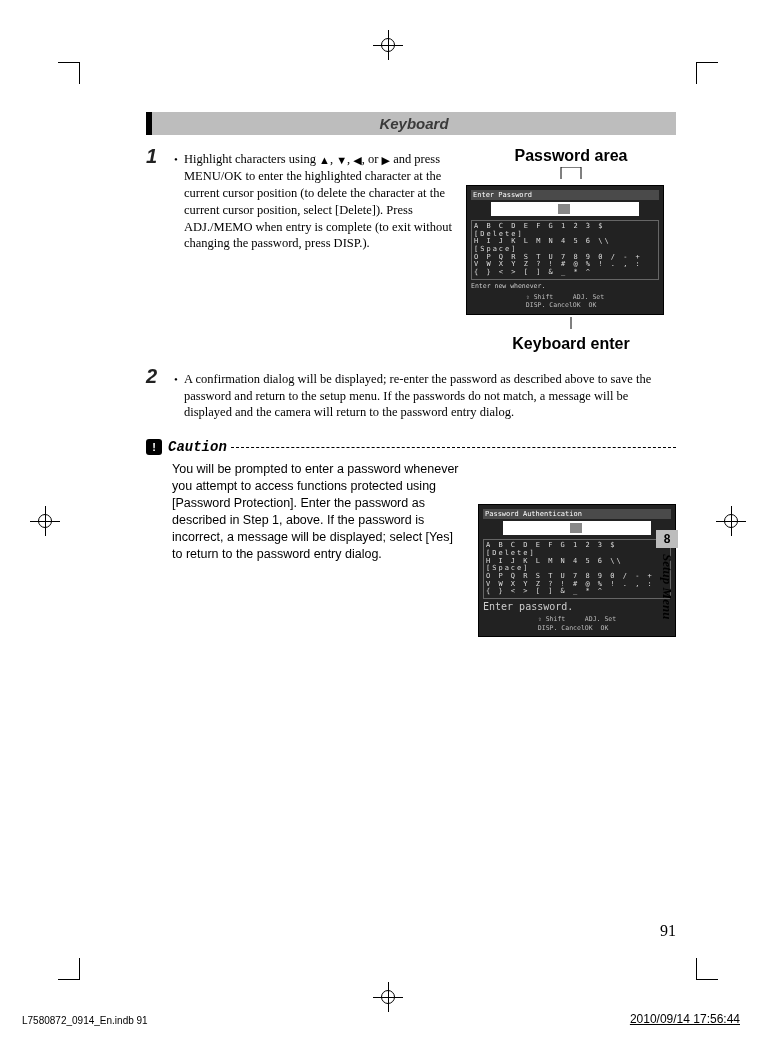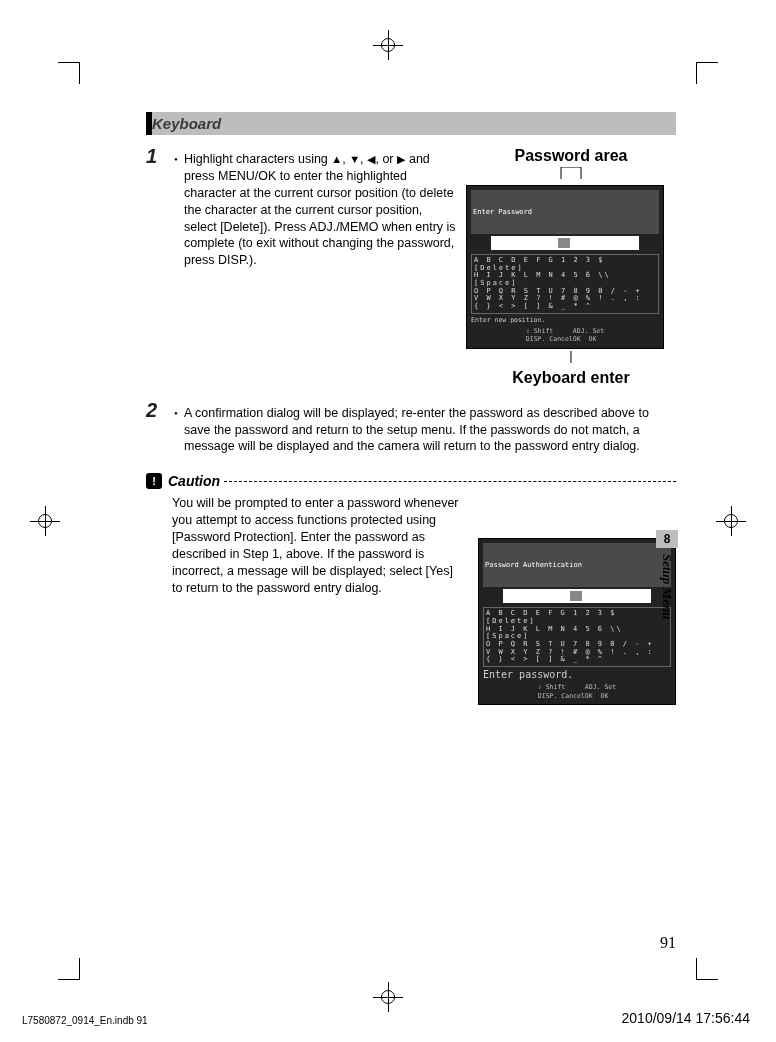--- a/index.html
+++ b/index.html
@@ -46,20 +46,21 @@
     border-left: 6px solid #000;
     padding: 3px 0;
     font-style: italic;
     font-weight: bold;
     font-size: 15px;
     font-family: Arial, sans-serif;
     color:#3a3a3a;
     margin-bottom: 10px;
     margin-top: 26px;
     margin-left: 46px;
+    text-align: center;
   }
 
   .step { display:flex; margin-top:10px; margin-left:46px; }
   .step-num {
     font-family: Arial, sans-serif;
     font-style: italic;
     font-weight: bold;
     font-size: 20px;
     width: 28px;
     color:#222;
@@ -67,21 +68,21 @@
   .step-body { flex:1; }
   .step-title {
     font-family: Arial, sans-serif;
     font-weight: bold;
     font-size: 14px;
     line-height: 1.35;
   }
   .bullet-row { display:flex; margin-top:6px; }
   .bullet-dot { width:10px; font-size:11px; padding-top:2px; }
   .bullet-text {
-    font-family: Liberation Sans, sans-serif;
+    font-family: Liberation Serif, serif;
     font-size: 12.5px;
     line-height: 1.35;
     flex:1;
   }
 
   .step1-wrap { display:flex; gap:10px; }
   .step1-left { flex:1; }
   .figure-col { width: 210px; text-align:center; }
   .fig-label {
     font-family: Arial, sans-serif;
@@ -93,21 +94,21 @@
   .kb-screen {
     width: 198px;
     background:#222;
     border:1px solid #000;
     padding:4px;
     font-family: monospace;
     color:#ccc;
     font-size:7px;
     text-align:left;
   }
-  .kb-title { color:#fff; background:#4a4a4a; padding:18px 2px; font-size:7px; margin-bottom:2px; }
+  .kb-title { color:#fff; background:#4a4a4a; padding:1px 2px; font-size:7px; margin-bottom:2px; }
   .kb-pwbox { background:#fff; height:14px; margin:2px 20px 4px 20px; position:relative; }
   .kb-pwbox::after { content:""; position:absolute; left:45%; width:12px; top:2px; bottom:2px; background:#888; }
   .kb-grid {
     border:1px solid #666;
     padding:2px;
     line-height:1.1;
     letter-spacing:2px;
     color:#ddd;
     font-size:7px;
   }
@@ -120,21 +121,21 @@
     margin-top:18px;
     margin-left:46px;
   }
   .caution-icon {
     width:16px; height:16px; background:#000; border-radius:3px;
     color:#fff; font-size:11px; font-weight:bold; font-family:Arial,sans-serif;
     display:flex; align-items:center; justify-content:center;
     margin-right:6px;
   }
   .caution-label {
-    font-family: Liberation Sans, sans-serif;
+    font-family: Liberation Mono, monospace;
     font-style: italic;
     font-weight: bold;
     font-size: 14px;
     margin-right:4px;
   }
   .caution-dashes {
     flex:1;
     border-bottom:1px dashed #000;
     height:1px;
     align-self:center;
@@ -168,36 +169,37 @@
     font-family: "Times New Roman", serif;
     font-style: italic;
     font-weight: bold;
     font-size: 13px;
     margin-top:6px;
     margin-left:3px;
   }
 
   .page-number {
     position:absolute;
-    right:0; bottom:4px;
+    right:0; bottom:16px;
     font-family:"Times New Roman", serif;
     font-size:16px;
   }
 
   .footer-left {
     position:absolute;
     left:22px; bottom:16px;
     font-family: Arial, sans-serif;
     font-size:10px;
   }
   .footer-right {
     position:absolute;
-    right:26px; bottom:16px;
-    font-family: Arial, sans-serif;
-    font-size:14px;
+    right:36px; bottom:16px;
+    font-family: Arial, sans-serif;
+    font-size:12px;
+    text-decoration:underline;
   }
 
   .tri { display:inline-block; font-size:11px; line-height:1; vertical-align:middle; }
 </style>
 </head>
 <body>
 
 <div class="crop-mark crop-tl">
     <div class="h"></div>
     <div class="v"></div>
@@ -256,21 +258,21 @@
       <div class="kb-screen">
         <div class="kb-title">Enter Password</div>
         <div class="kb-pwbox"></div>
         <div class="kb-grid">
           <div>A B C D E F G  1 2 3 $ [Delete]</div>
           <div>H I J K L M N  4 5 6 \\ [Space]</div>
           <div>O P Q R S T U  7 8 9 0 / - +</div>
           <div>V W X Y Z ? !  # @ % ! . , :</div>
           <div>{ } &lt; &gt; [ ] &amp;          _ * ^</div>
         </div>
-        <div style="font-size:6.5px;margin-top:2px;">Enter new position.</div>
+        <div style="font-size:6.5px;margin-top:2px;">Enter new whenever.</div>
         <div class="kb-foot">
           <div class="kb-foot-col">⇧ Shift
 DISP. Cancel</div>
           <div class="kb-foot-col">ADJ. Set
 OK  OK</div>
         </div>
       </div>
       <svg class="leader" width="40" height="14">
           <line x1="20" y1="2" x2="20" y2="14" stroke="#000"></line>
         </svg>

